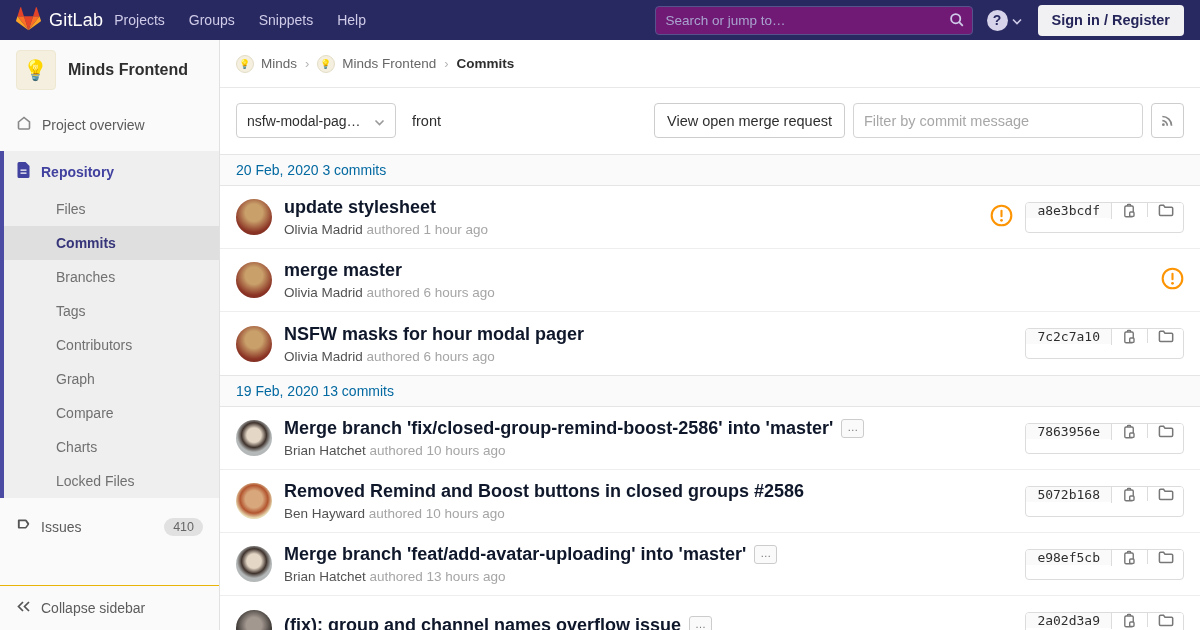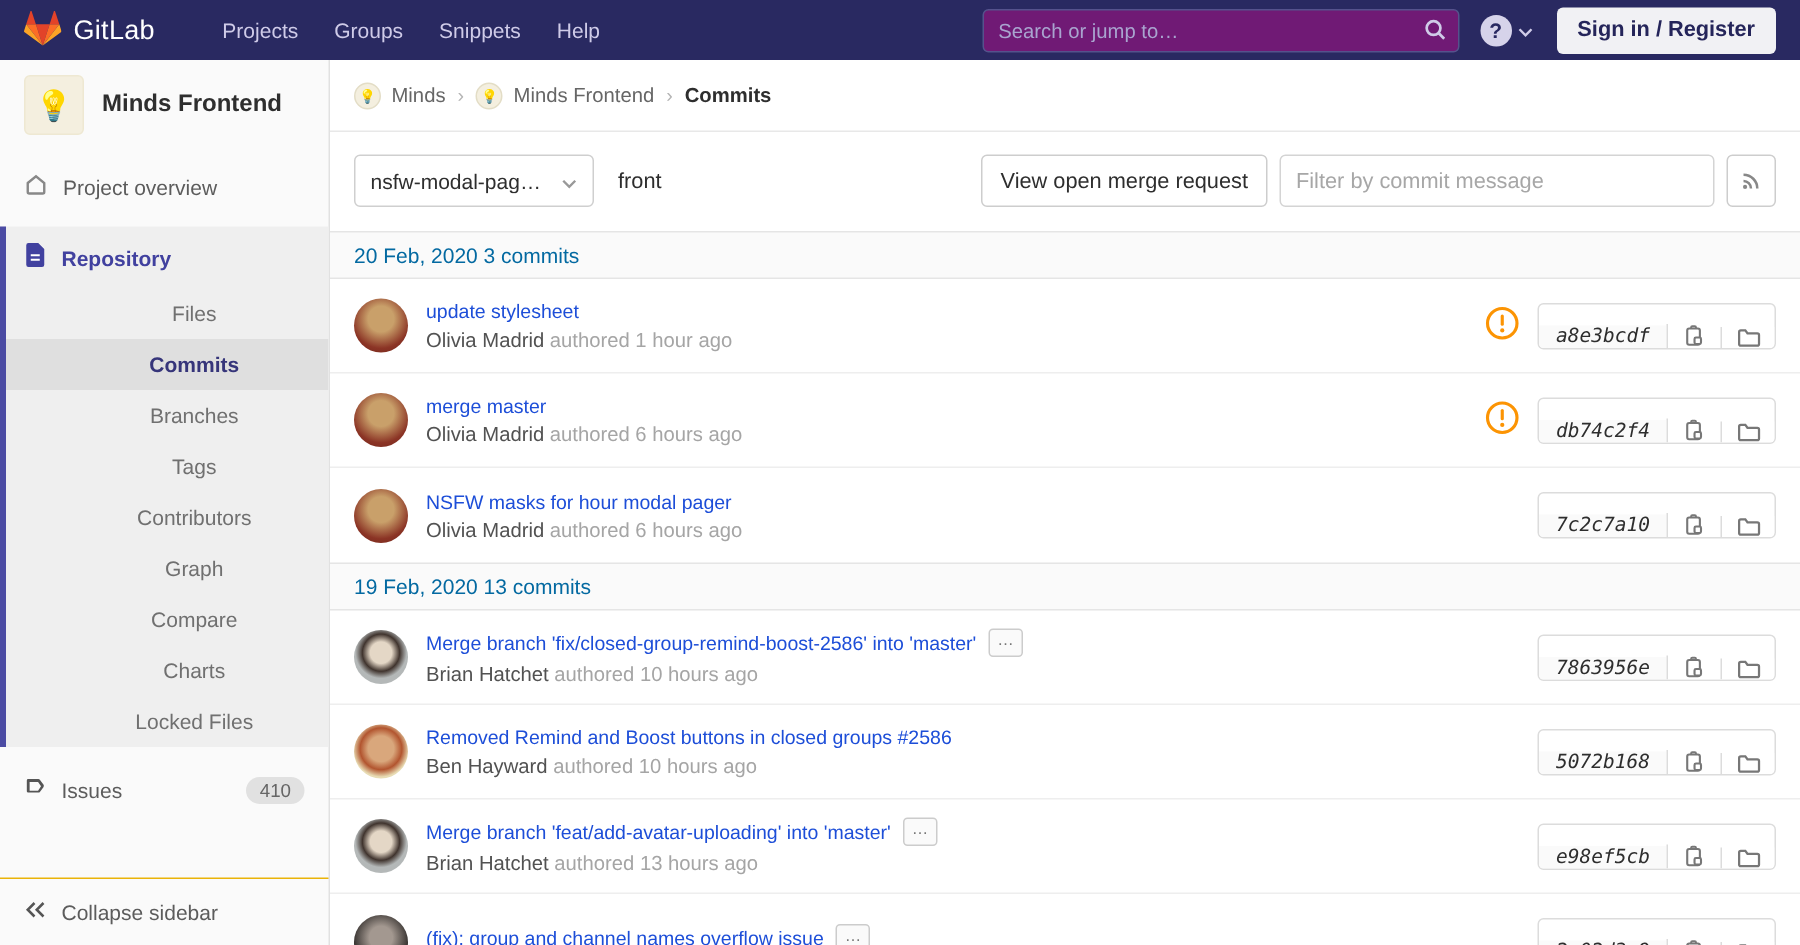--- a/index.html
+++ b/index.html
@@ -2,21 +2,21 @@
 <html><head>
 <meta charset="utf-8">
 <style>
   * { margin:0; padding:0; box-sizing:border-box; }
   html,body { width:1200px; height:630px; overflow:hidden; background:#fff;
     font-family:"Liberation Sans", sans-serif; font-size:14px; color:#2e2e2e; }
 
   
   .navbar { position:fixed; top:0; left:0; right:0; height:40px; background:#292961;
     display:flex; align-items:center; padding:0 16px; z-index:50; }
-  .logo-wrap { display:flex; align-items:center; gap:8px; margin-right:34px; cursor:pointer; }
+  .logo-wrap { display:flex; align-items:center; gap:8px; cursor:pointer; }
   .logo-text { color:#fff; font-size:18px; font-weight:500; letter-spacing:.2px; }
   .nav-menu { display:flex; align-items:center; gap:2px; list-style:none; }
   .nav-menu a { color:#cfcbe8; text-decoration:none; padding:9px 11px; font-size:14px; display:block; }
   .nav-search { margin-left:auto; position:relative; width:318px; height:29px; }
   .nav-search input { width:100%; height:100%; background:#701a75; border:1px solid #55528c;
     border-radius:4px; color:#e6e4f5; padding:0 32px 0 10px; font-size:13.5px; outline:none;
     font-family:"Liberation Sans", sans-serif; }
   .nav-search input::placeholder { color:#a9a4cf; }
   .nav-search .search-ic { position:absolute; right:8px; top:6px; }
   .nav-help { display:flex; align-items:center; gap:4px; margin:0 16px 0 14px; cursor:pointer; }
@@ -32,21 +32,21 @@
   .project-head { display:flex; align-items:center; gap:12px; padding:10px 16px 14px 16px; }
   .project-avatar { width:40px; height:40px; border-radius:4px; background:#f4efdf;
     border:1px solid #eee8d2; display:flex; align-items:center; justify-content:center; font-size:20px; }
   .project-name { font-size:16px; font-weight:bold; color:#2e2e2e; }
   .side-nav { flex:1; overflow:hidden; }
   .side-item { display:flex; align-items:center; gap:10px; padding:11px 16px; color:#5c5c5c;
     text-decoration:none; font-size:14px; cursor:pointer; }
   .repo-section { background:#efefef; border-left:4px solid #4b4ba3; margin-top:6px; }
   .repo-section .side-item.section-head { color:#41419f; font-weight:bold; padding:11px 16px 11px 12px; }
   .sub-item { display:block; padding:9px 16px 9px 52px; color:#707070; text-decoration:none;
-    font-size:14px; cursor:pointer;text-align:center; }
+    font-size:14px; cursor:pointer; }
   .sub-item.active { background:#dfdfdf; color:#36357a; font-weight:bold; }
   .issues-row { margin-top:9px; display:flex; align-items:center; }
   .badge-pill { margin-left:auto; background:#e1e1e1; color:#666; border-radius:9px;
     font-size:12.5px; padding:2px 9px; }
   .collapse-foot { border-top:1px solid #eab308; }
   .collapse-foot .side-item { padding:14px 16px; }
 
   
   .content { margin-left:220px; width:980px; }
   .breadcrumb { height:48px; border-bottom:1px solid #e8e8e8; display:flex; align-items:center;
@@ -75,29 +75,29 @@
     padding:7px 16px; color:#0369a1; font-size:14px; }
   .commit-row { display:flex; align-items:center; padding:13px 16px; border-bottom:1px solid #eee; height:63px; }
   .commit-row:last-child { border-bottom:none; }
   .c-avatar { width:36px; height:36px; border-radius:50%; flex:0 0 36px; margin-right:12px; }
   .av-olivia { background:radial-gradient(circle at 50% 38%, #c9a06a 0 30%, #8b3425 68%, #6d241a 100%); }
   .av-brian  { background:radial-gradient(circle at 50% 42%, #e4d7c6 0 26%, #40342e 45%, #b4b8b8 62%); }
   .av-ben    { background:radial-gradient(circle at 50% 45%, #d9a77c 0 32%, #b2552f 52%, #e8dcb4 70%); }
   .av-dark   { background:radial-gradient(circle at 50% 42%, #a39890 0 28%, #2e2a28 70%); }
   .c-main { flex:1; min-width:0; }
   .c-title-row { display:flex; align-items:center; gap:8px; }
-  .c-title { font-weight:normal; font-size:13px; color:#1d4ed8; text-decoration:none;
+  .c-title { font-weight:bold; font-size:18px; color:#0f172a; text-decoration:none;
     white-space:nowrap; overflow:hidden; text-overflow:ellipsis; cursor:pointer; }
   .ellipsis-btn { border:1px solid #ccc; background:#fafafa; color:#777; border-radius:3px;
     font-size:11px; line-height:1; padding:2px 5px 4px 5px; cursor:pointer; flex:0 0 auto; }
   .c-meta { margin-top:4px; font-size:13.5px; color:#a5a5a5; }
   .c-author { color:#525252; cursor:pointer; }
   .c-right { display:flex; align-items:center; gap:12px; margin-left:16px; flex:0 0 auto; }
-  .hash-group { display:flex; align-items:flex-end; border:1px solid #dcdcdc; border-radius:4px;
-    overflow:hidden; height:31px;font-style:italic; }
+  .hash-group { display:flex; align-items:flex-start; border:1px solid #dcdcdc; border-radius:4px;
+    overflow:hidden; height:31px; }
   .hash-cell { background:#fafafa; display:flex; align-items:center; padding:0 11px;
     font-family:"DejaVu Sans Mono", monospace; font-size:13px; color:#2e2e2e; cursor:pointer; }
   .icon-cell { background:#fff; border-left:1px solid #dcdcdc; width:36px; display:flex;
     align-items:center; justify-content:center; cursor:pointer; }
 </style>
 </head>
 <body>
 
 <header class="navbar">
   <div class="logo-wrap">
@@ -305,35 +305,20 @@
       <div class="c-meta"><a class="c-author">Olivia Madrid</a><span> authored 6 hours ago</span></div>
     </div>
     <div class="c-right">
       <span>
         <svg width="23" height="23" viewBox="0 0 22 22">
           <circle cx="11" cy="11" r="9.4" fill="none" stroke="#fc9403" stroke-width="2"></circle>
           <rect x="10" y="5.4" width="2" height="7.2" rx="1" fill="#fc9403"></rect>
           <circle cx="11" cy="15.6" r="1.35" fill="#fc9403"></circle>
         </svg>
       </span>
-      <div class="hash-group">
-        <span class="hash-cell">db74c2f4</span>
-        <span class="icon-cell">
-          <svg width="15" height="16" viewBox="0 0 16 17" fill="none" stroke="#777" stroke-width="1.5">
-            <rect x="3" y="3.2" width="9" height="11.5" rx="1.4"></rect>
-            <path d="M5.8 3.2V2.3c0-.4.3-.8.8-.8h1.8c.5 0 .8.4.8.8v.9" stroke-width="1.4"></path>
-            <rect x="8.2" y="9.6" width="4.6" height="4.6" rx="1" fill="#fff"></rect>
-          </svg>
-        </span>
-        <span class="icon-cell">
-          <svg width="16" height="14" viewBox="0 0 17 14" fill="none" stroke="#777" stroke-width="1.6">
-            <path d="M1.5 3.2c0-.7.5-1.2 1.2-1.2h3.2l1.5 2h7c.7 0 1.2.5 1.2 1.2v6.4c0 .7-.5 1.2-1.2 1.2H2.7c-.7 0-1.2-.5-1.2-1.2z"></path>
-          </svg>
-        </span>
-      </div>
     </div>
   </div>
 
   <div class="commit-row">
     <div class="c-avatar av-olivia"></div>
     <div class="c-main">
       <div class="c-title-row">
         <a class="c-title">NSFW masks for hour modal pager</a>
 
       </div>

